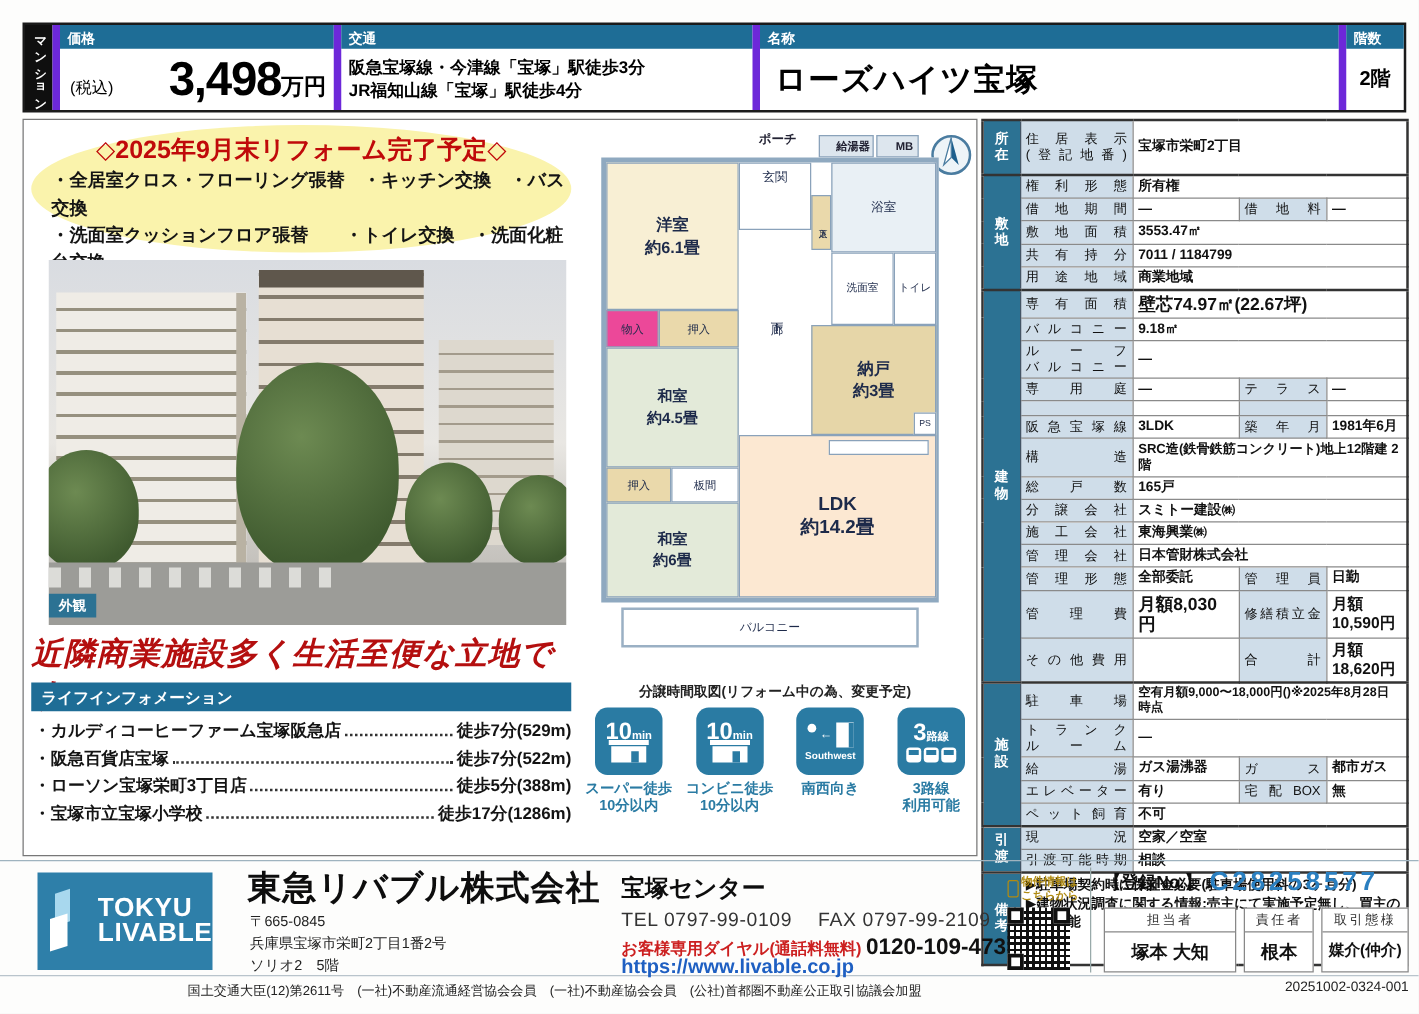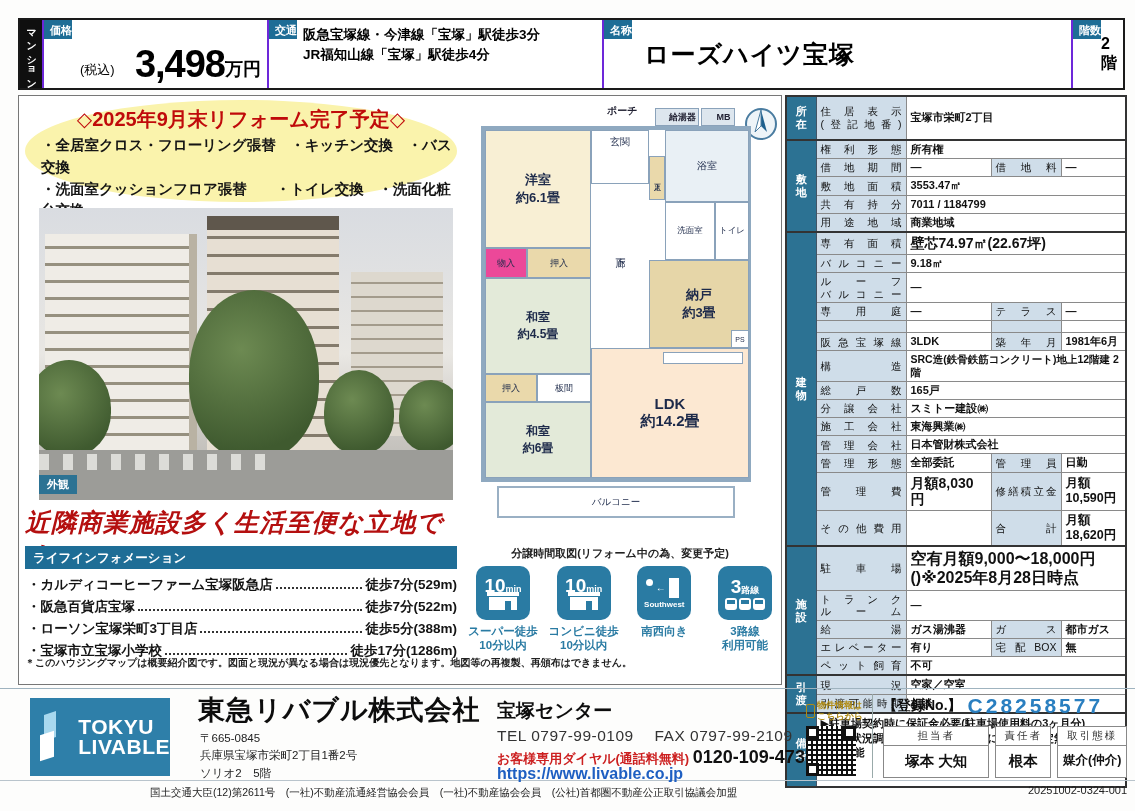--- a/index.html
+++ b/index.html
@@ -8,21 +8,21 @@
   }
   *{margin:0;padding:0;box-sizing:border-box;}
   body{font-family:"Liberation Sans","DejaVu Sans",sans-serif;background:#e9e9e9;}
   #page{position:relative;width:1135px;height:811px;background:#fdfdfc;overflow:hidden;}
   .pre{white-space:pre-line;}
 
   
   .header{position:absolute;left:18px;top:18px;width:1107px;height:72px;display:flex;border:2px solid #1a1a1a;background:#fff;}
   .h-tab{width:22px;background:#0f0f0f;color:#fff;display:flex;align-items:center;justify-content:center;}
   .h-tab span{writing-mode:vertical-rl;text-orientation:upright;font-size:10px;font-weight:bold;letter-spacing:1px;}
-  .h-col{border-left:2px solid #6d28d9;display:flex;flex-direction:row;}
+  .h-col{border-left:6px solid #6d28d9;display:flex;flex-direction:column;}
   .h-bar{height:19px;background:var(--teal);color:#fff;font-size:11px;font-weight:bold;padding:3px 0 0 6px;}
   .c-price{width:225px;}
   .price-body{flex:1;display:flex;align-items:flex-end;padding:0 6px 5px 8px;}
   .tax{font-size:13px;padding-bottom:4px;}
   .pnum{flex:1;text-align:right;font-size:38px;font-weight:bold;line-height:1;letter-spacing:-1px;}
   .punit{font-size:18px;font-weight:bold;padding-bottom:2px;}
   .c-access{width:335px;}
   .access-body{flex:1;padding:5px 6px;font-size:13.5px;font-weight:bold;line-height:1.45;}
   .c-name{flex:1;}
   .name-body{flex:1;display:flex;align-items:center;padding-left:12px;font-size:25px;font-weight:bold;letter-spacing:1px;}
@@ -209,21 +209,20 @@
         <span>・ローソン宝塚栄町3丁目店</span>
           <span class="leader"></span>
           <span>徒歩5分(388m)</span>
       </div>
       <div class="liferow">
         <span>・宝塚市立宝塚小学校</span>
           <span class="leader"></span>
           <span>徒歩17分(1286m)</span>
       </div>
     </div>
-    <div class="footnote">＊このハウジングマップは概要紹介図です。図面と現況が異なる場合は現況優先となります。地図等の再複製、再頒布はできません。</div>
 
     <div class="fpwrap">
       <div class="porch">ポーチ</div>
       <div class="mini" style="left:188px;top:8px;width:44px;height:18px;">給湯器</div>
       <div class="mini" style="left:234px;top:8px;width:34px;height:18px;">MB</div>
       <div class="compass">
         <svg width="36" height="36" viewBox="0 0 36 36">
             <circle cx="18" cy="18" r="15" fill="#eef4f8" stroke="#4a7ca0" stroke-width="2"></circle>
             <path d="M18 4 L24 26 L18 20 Z" fill="#1e5f8d"></path>
             <path d="M18 4 L12 26 L18 20 Z" fill="#ffffff" stroke="#4a7ca0" stroke-width="1"></path>
@@ -408,21 +407,21 @@
       <tr>
         <td class="l">その他費用</td>
             <td class="v"></td>
         <td class="l2">合計</td>
             <td class="v2 big" style="font-size:12.5px;">月額18,620円</td>
       </tr>
 
       <tr class="gs">
         <td class="g" rowspan="5">施設</td>
         <td class="l">駐車場</td>
-            <td class="v" colspan="3" style="font-size:16px;">空有月額9,000〜18,000円()※2025年8月28日時点</td>
+            <td class="v" colspan="3" style="font-size:10px;">空有月額9,000〜18,000円()※2025年8月28日時点</td>
       </tr>
       <tr>
             <td class="l pre" style="height:26px;">トランク
 ルーム</td>
             <td class="v" colspan="3">—</td>
           </tr>
       <tr>
         <td class="l">給湯</td>
             <td class="v">ガス湯沸器</td>
         <td class="l2">ガス</td>

